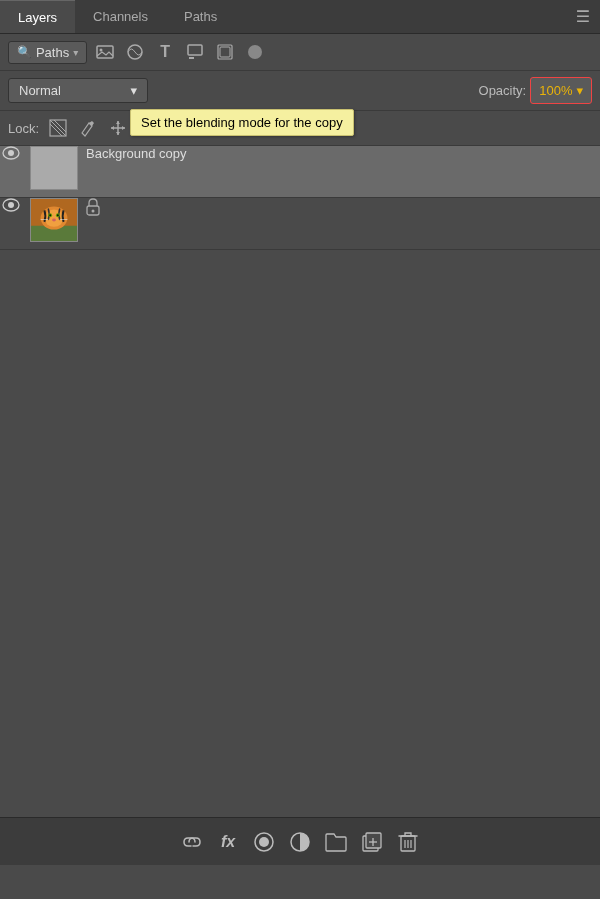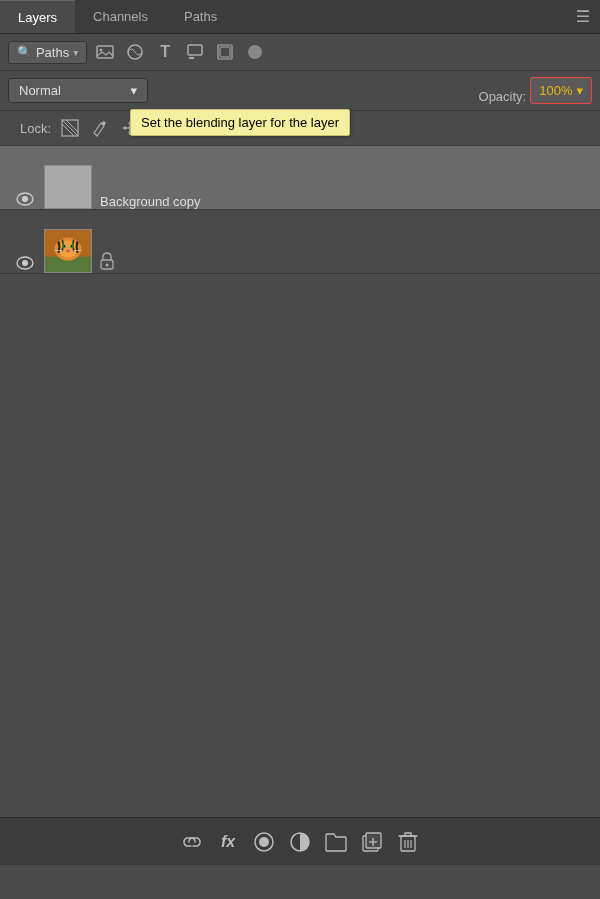--- a/index.html
+++ b/index.html
@@ -98,21 +98,21 @@
       border-radius: 3px;
       padding: 4px 10px;
       cursor: pointer;
       color: #ddd;
       font-size: 13px;
       width: 140px;
       justify-content: space-between;
     }
     .opacity-group {
       display: flex;
-      align-items: flex-end;
+      align-items: center;
       gap: 4px;
       margin-left: auto;
     }
     .opacity-label {
       color: #bbb;
       font-size: 13px;
     }
     .opacity-value {
       display: flex;
       align-items: center;
@@ -139,21 +139,21 @@
       white-space: nowrap;
       z-index: 100;
       box-shadow: 1px 1px 3px rgba(0,0,0,0.3);
     }
 
     
     .lock-bar {
       display: flex;
       align-items: center;
       background: #4a4a4a;
-      padding: 6px 20px;
+      padding: 6px 8px;
       border-bottom: 1px solid #3a3a3a;
       gap: 8px;
     }
     .lock-label {
       color: #bbb;
       font-size: 13px;
     }
     .lock-icon {
       width: 22px;
       height: 22px;
@@ -167,23 +167,23 @@
       border-radius: 2px;
     }
 
     
     .layers-list {
       background: #4a4a4a;
       flex: 1;
     }
     .layer-row {
       display: flex;
-      align-items: flex-end;
-      height: 64px;
-      padding: 0 16px;
+      align-items: flex-start;
+      height: 52px;
+      padding: 0 2px;
       gap: 8px;
       cursor: pointer;
       border-bottom: 1px solid #3a3a3a;
     }
     .layer-row.selected {
       background: #6a6a6a;
     }
     .eye-icon {
       width: 20px;
       font-size: 14px;
@@ -313,21 +313,21 @@
     </div>
     <div class="opacity-group">
       <span class="opacity-label">Opacity:</span>
       <div class="opacity-value">
         <span>100%</span>
         <span>▾</span>
       </div>
     </div>
 
     <div class="tooltip">
-      <span>Set the blending layer for the layer</span>
+      <span>Set the blending mode for the copy</span>
     </div>
   </div>
 
   <div class="lock-bar">
     <span class="lock-label">Lock:</span>
     <div class="lock-icon">
       <svg width="18" height="18" viewBox="0 0 18 18">
         <rect x="1" y="1" width="16" height="16" stroke="#aaa" stroke-width="1.2" fill="none"></rect>
         <line x1="1" y1="1" x2="17" y2="17" stroke="#aaa" stroke-width="1"></line>
         <line x1="5" y1="1" x2="17" y2="13" stroke="#aaa" stroke-width="1"></line>

